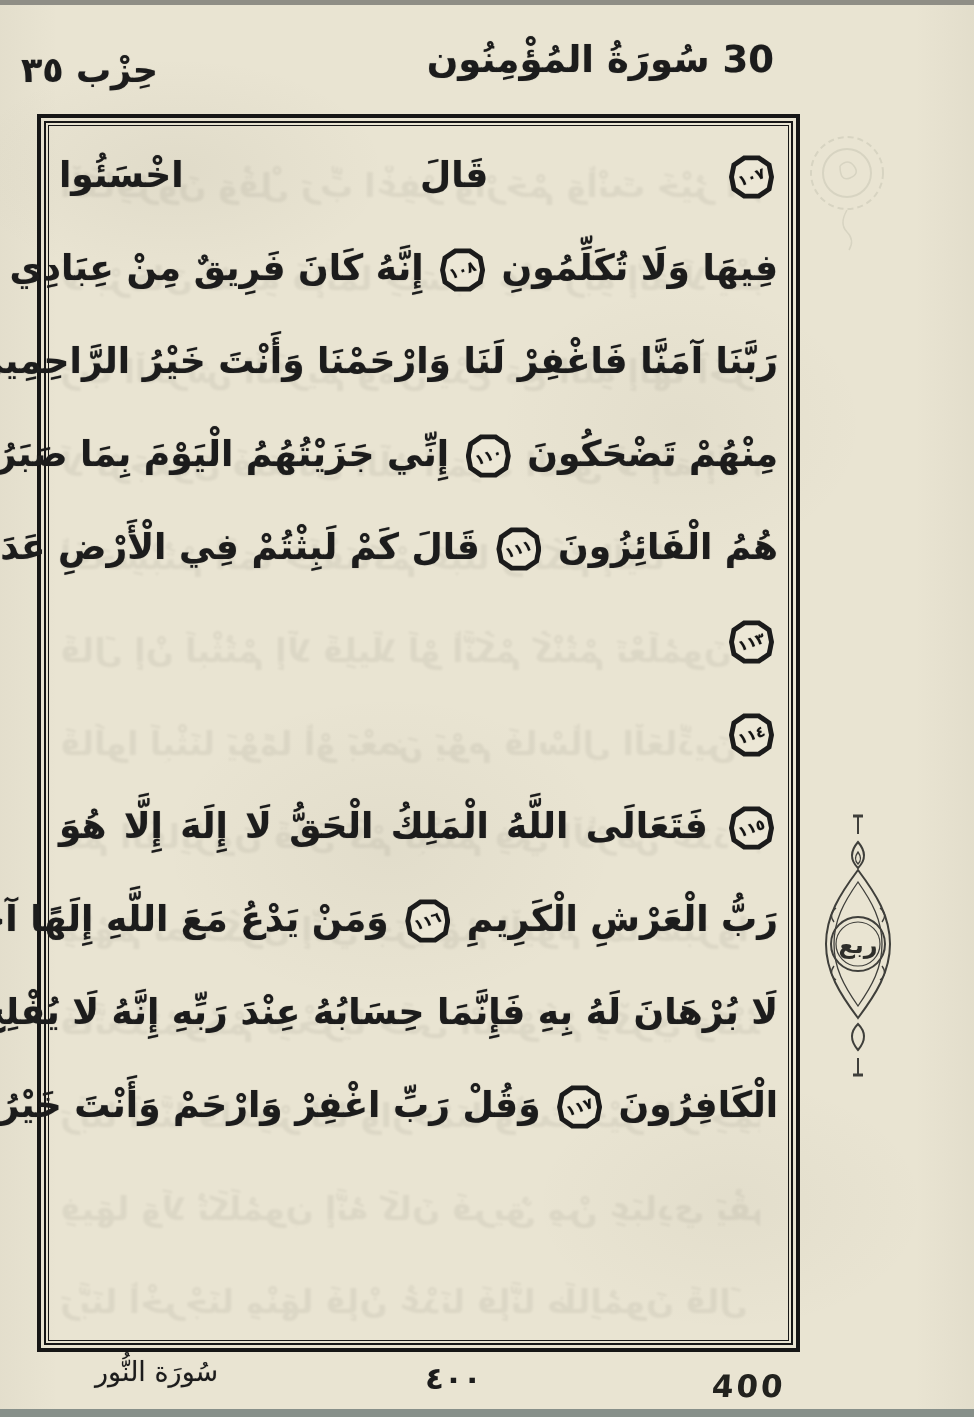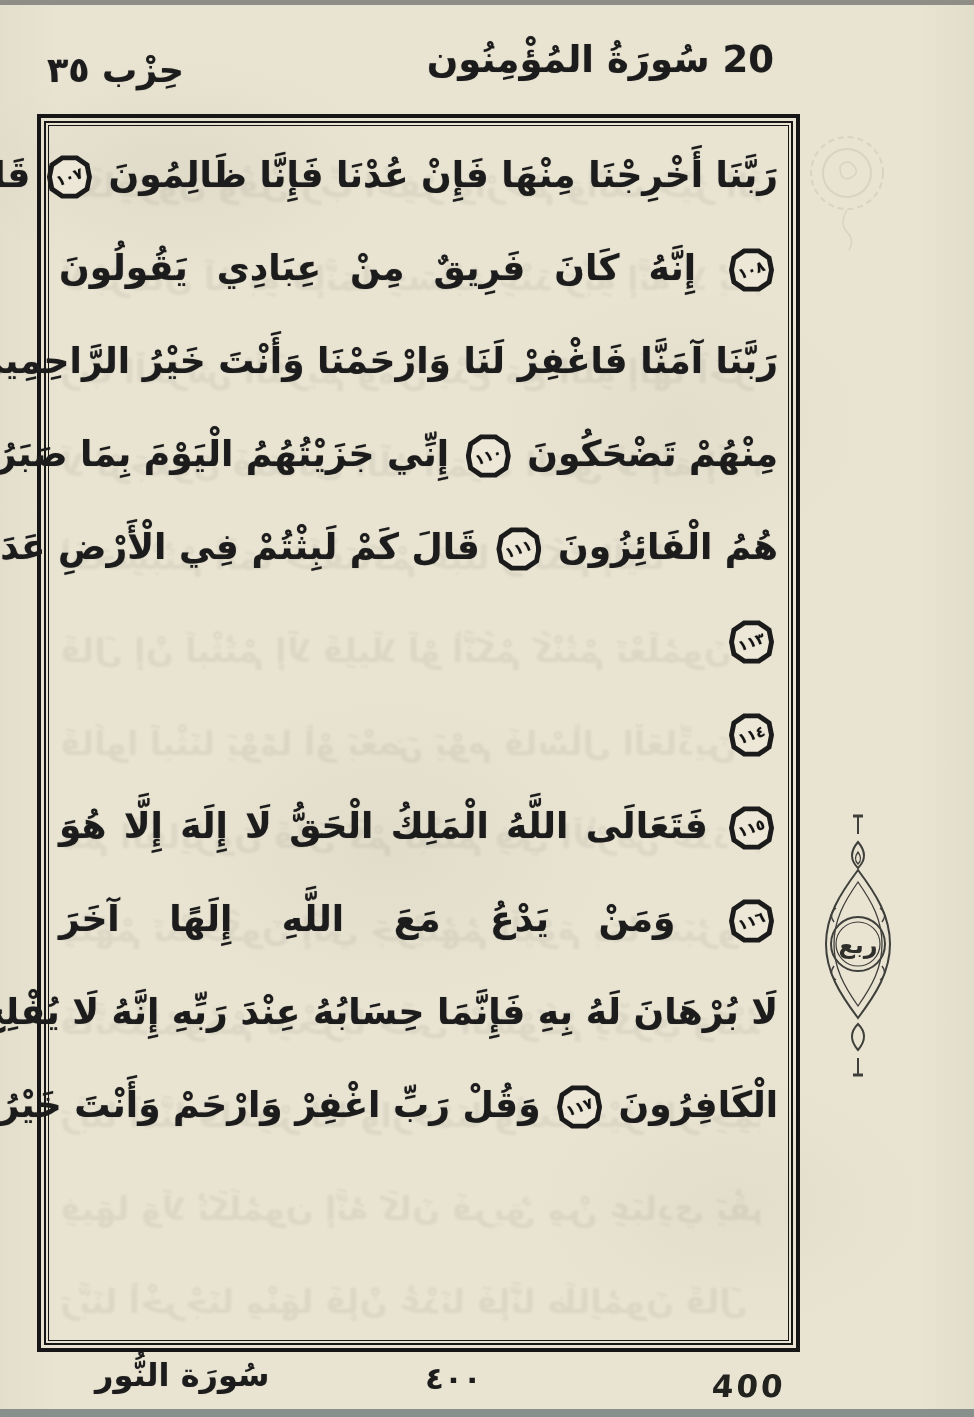--- a/index.html
+++ b/index.html
@@ -21,21 +21,21 @@
   }
   .edge-band-top{position:absolute;top:0;left:0;width:100%;height:5px;background:#8f8e86;z-index:4;}
   .edge-band-bottom{position:absolute;bottom:0;left:0;width:100%;height:8px;background:#87908a;z-index:4;}
 
   .header-title{
     position:absolute;top:38px;right:200px;z-index:3;
     font-size:37px;font-weight:bold;direction:rtl;white-space:nowrap;
     text-shadow:0 0 1px rgba(30,30,30,.35);
   }
   .header-hizb{
-    position:absolute;top:50px;left:47px;z-index:3;
+    position:absolute;top:50px;left:21px;z-index:3;
     font-size:35px;font-weight:bold;direction:rtl;white-space:nowrap;
     text-shadow:0 0 1px rgba(30,30,30,.35);
   }
 
   
   #ghost-layer{position:absolute;inset:0;z-index:1;pointer-events:none;}
   .ghost-line{
     position:absolute;left:60px;width:700px;direction:rtl;
     font-size:33px;font-weight:bold;color:#4a483c;opacity:.08;
     filter:blur(1px);transform:scaleX(-1);white-space:nowrap;overflow:hidden;
@@ -75,40 +75,40 @@
   }
 
   
   .ghost-rosette{position:absolute;left:800px;top:118px;z-index:1;opacity:.45;}
 
   
   .rub-marker{position:absolute;left:812px;top:812px;z-index:3;text-decoration:underline;}
 
   .footer-next-surah{
     position:absolute;left:95px;top:1356px;z-index:3;
-    font-size:32px;font-weight:bold;direction:rtl;white-space:nowrap;
+    font-size:27px;font-weight:normal;direction:rtl;white-space:nowrap;
     text-shadow:0 0 1px rgba(30,30,30,.3);
   }
   .footer-page-arabic{
     position:absolute;left:425px;top:1360px;z-index:3;
     font-size:31px;font-weight:bold;direction:rtl;
   }
   .footer-page-latin{
     position:absolute;left:712px;top:1368px;z-index:3;
     font-size:31px;font-weight:bold;letter-spacing:3px;color:#22221e;
     transform:skewX(-4deg);
   }
 </style>
 </head>
 <body>
 
 <div class="edge-band-top"></div>
 <div class="edge-band-bottom"></div>
 
-<div class="header-title">20 سُورَةُ المُؤْمِنُون</div>
+<div class="header-title">30 سُورَةُ المُؤْمِنُون</div>
 <div class="header-hizb">حِزْب ٣٥</div>
 
 <div id="ghost-layer" aria-hidden="true">
     <div class="ghost-line" style="top: 166px;">الْكَافِرُونَ وَقُلْ رَبِّ اغْفِرْ وَارْحَمْ وَأَنْتَ خَيْرُ الرَّاحِمِينَ</div>
     <div class="ghost-line" style="top: 259px;">لَا بُرْهَانَ لَهُ بِهِ فَإِنَّمَا حِسَابُهُ عِنْدَ رَبِّهِ إِنَّهُ لَا يُفْلِحُ</div>
     <div class="ghost-line" style="top: 352px;">رَبُّ الْعَرْشِ الْكَرِيمِ وَمَنْ يَدْعُ مَعَ اللَّهِ إِلَهًا آخَرَ</div>
     <div class="ghost-line" style="top: 445px;">لَا تُرْجَعُونَ فَتَعَالَى اللَّهُ الْمَلِكُ الْحَقُّ لَا إِلَهَ إِلَّا هُوَ</div>
     <div class="ghost-line" style="top: 538px;">أَفَحَسِبْتُمْ أَنَّمَا خَلَقْنَاكُمْ عَبَثًا وَأَنَّكُمْ إِلَيْنَا</div>
     <div class="ghost-line" style="top: 631px;">قَالَ إِنْ لَبِثْتُمْ إِلَّا قَلِيلًا لَوْ أَنَّكُمْ كُنْتُمْ تَعْلَمُونَ</div>
     <div class="ghost-line" style="top: 724px;">قَالُوا لَبِثْنَا يَوْمًا أَوْ بَعْضَ يَوْمٍ فَاسْأَلِ الْعَادِّينَ</div>
@@ -128,26 +128,26 @@
       <path d="M40 48 q8 -8 14 0 q6 8 -4 12 q-10 4 -10 -12" stroke-width="1.5"></path>
       <path d="M47 92 q-8 14 0 22 q8 8 2 18" stroke-width="1.5"></path>
     </g>
   </svg>
 </div>
 
 <div class="frame-outer">
   <div class="frame-mid">
     <div class="frame-inner">
       <div id="quran-lines">
-          <div class="qline"><span class="seg">رَبَّنَا أَخْرِجْنَا مِنْهَا فَإِنْ عُدْنَا فَإِنَّا ظَالِمُونَ</span> <span class="aya">
+          <div class="qline"> <span class="aya">
               <span class="aya-inner">
                 <span class="aya-num">١٠٧</span>
               </span>
             </span> <span class="seg">قَالَ اخْسَئُوا</span> </div>
-          <div class="qline"> <span class="aya">
+          <div class="qline"><span class="seg">فِيهَا وَلَا تُكَلِّمُونِ</span> <span class="aya">
               <span class="aya-inner">
                 <span class="aya-num">١٠٨</span>
               </span>
             </span> <span class="seg">إِنَّهُ كَانَ فَرِيقٌ مِنْ عِبَادِي يَقُولُونَ</span> </div>
           <div class="qline"><span class="seg">رَبَّنَا آمَنَّا فَاغْفِرْ لَنَا وَارْحَمْنَا وَأَنْتَ خَيْرُ الرَّاحِمِينَ</span>  </div>
           <div class="qline"><span class="seg">مِنْهُمْ تَضْحَكُونَ</span> <span class="aya">
               <span class="aya-inner">
                 <span class="aya-num">١١٠</span>
               </span>
             </span> <span class="seg">إِنِّي جَزَيْتُهُمُ الْيَوْمَ بِمَا صَبَرُوا أَنَّهُمْ</span> </div>
@@ -164,21 +164,21 @@
           <div class="qline"> <span class="aya">
               <span class="aya-inner">
                 <span class="aya-num">١١٤</span>
               </span>
             </span> </div>
           <div class="qline"> <span class="aya">
               <span class="aya-inner">
                 <span class="aya-num">١١٥</span>
               </span>
             </span> <span class="seg">فَتَعَالَى اللَّهُ الْمَلِكُ الْحَقُّ لَا إِلَهَ إِلَّا هُوَ</span> </div>
-          <div class="qline"> <span class="aya">
+          <div class="qline"><span class="seg">رَبُّ الْعَرْشِ الْكَرِيمِ</span> <span class="aya">
               <span class="aya-inner">
                 <span class="aya-num">١١٦</span>
               </span>
             </span> <span class="seg">وَمَنْ يَدْعُ مَعَ اللَّهِ إِلَهًا آخَرَ</span> </div>
           <div class="qline"><span class="seg">لَا بُرْهَانَ لَهُ بِهِ فَإِنَّمَا حِسَابُهُ عِنْدَ رَبِّهِ إِنَّهُ لَا يُفْلِحُ</span> </div>
           <div class="qline"><span class="seg">الْكَافِرُونَ</span> <span class="aya">
               <span class="aya-inner">
                 <span class="aya-num">١١٧</span>
               </span>
             </span> <span class="seg">وَقُلْ رَبِّ اغْفِرْ وَارْحَمْ وَأَنْتَ خَيْرُ الرَّاحِمِينَ</span>  </div>

